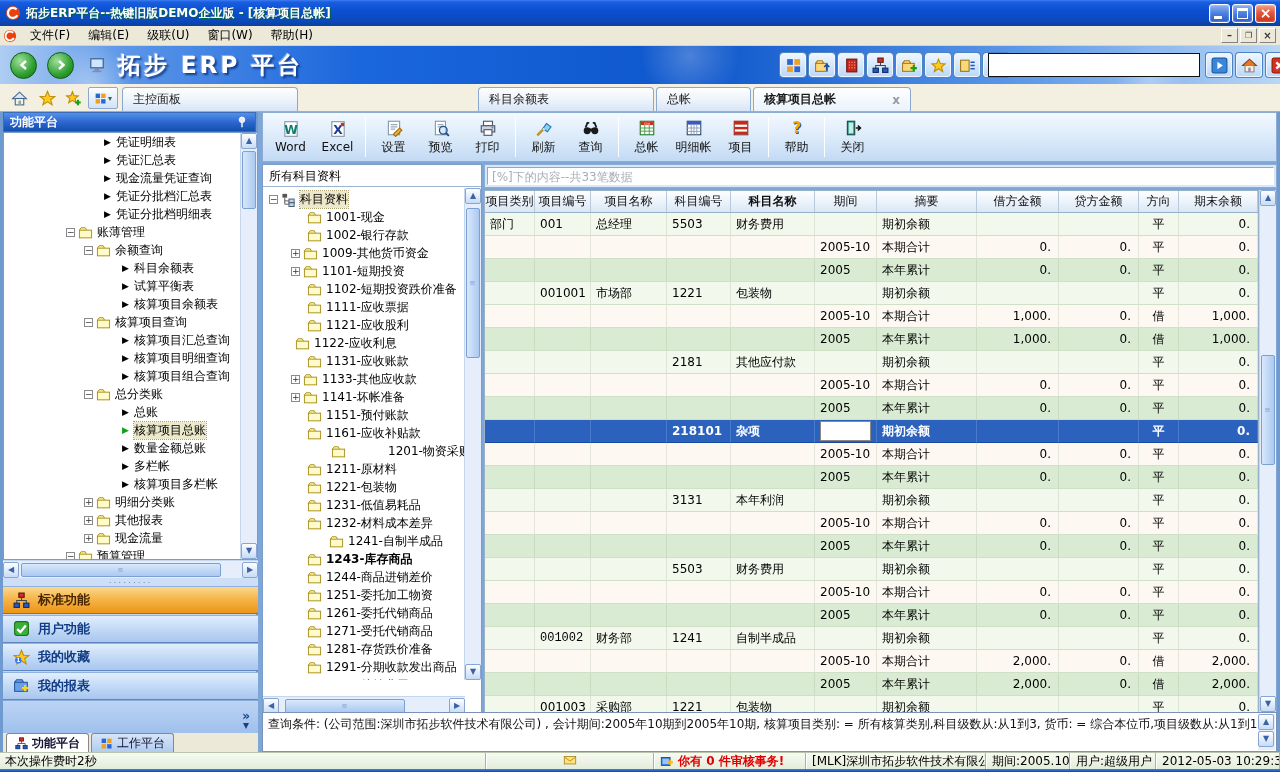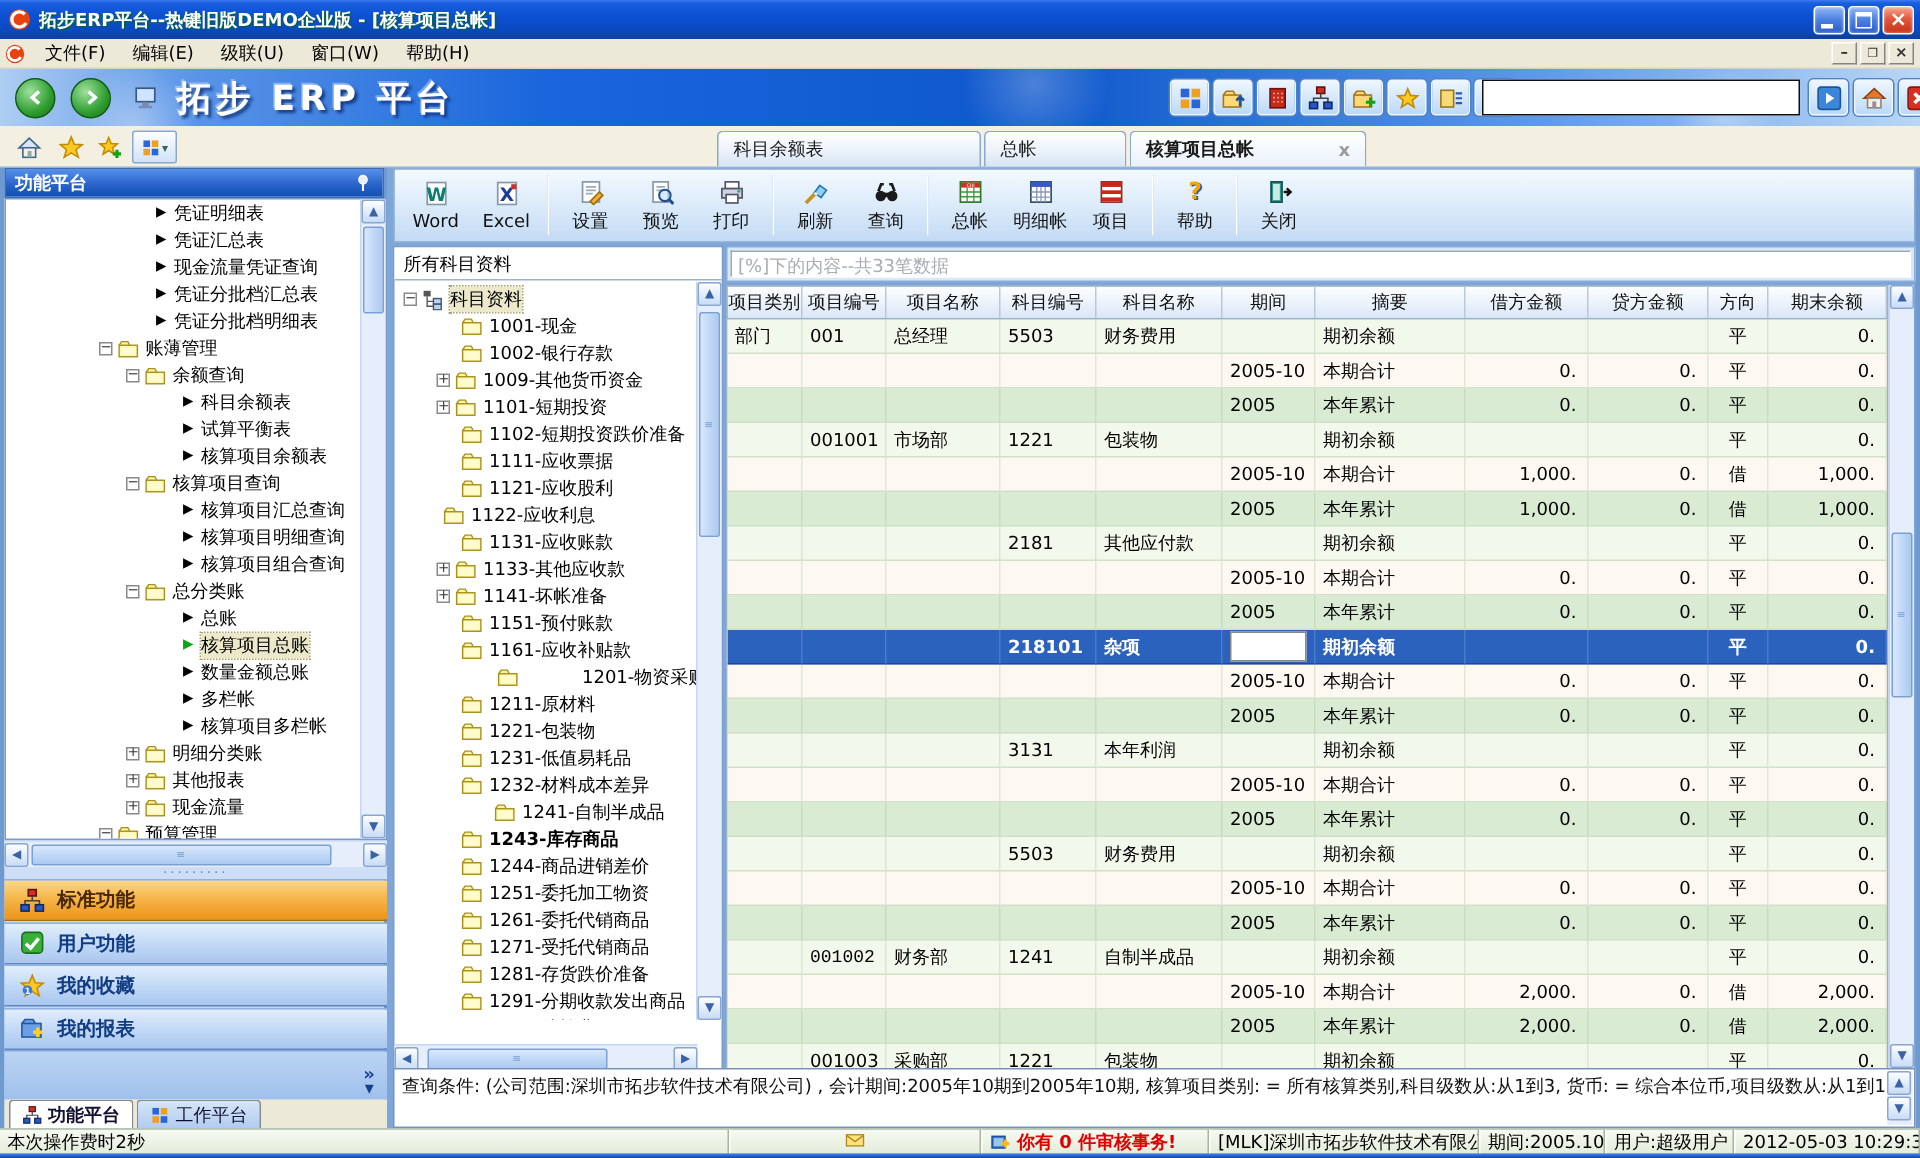--- a/index.html
+++ b/index.html
@@ -321,20 +321,23 @@
         <span>
           <svg width="13" height="13" viewBox="0 0 16 16">
             <rect x="2" y="2" width="5.4" height="5.4" fill="#2a66d8"></rect>
             <rect x="8.8" y="2" width="5.4" height="5.4" fill="#f0a020"></rect>
             <rect x="2" y="8.8" width="5.4" height="5.4" fill="#f0a020"></rect>
             <rect x="8.8" y="8.8" width="5.4" height="5.4" fill="#2a66d8"></rect>
           </svg>
         </span>
         <span>▾</span>
       </span>
+      <div class="tab" style="left: 122px; width: 176px;">
+        <span>主控面板</span>
+      </div>
       <div class="tab" style="left: 478px; width: 176px;">
         <span>科目余额表</span>
       </div>
       <div class="tab" style="left: 656px; width: 95px;">
         <span>总帐</span>
       </div>
       <div class="tab active" style="left: 753px; width: 158px;">
         <span>核算项目总帐</span>
         <span class="tx">x</span>
       </div>
@@ -1029,21 +1032,21 @@
   </div>
 
   <div class="ginfo">
     <div class="ginfo-box">[%]下的内容--共33笔数据</div>
   </div>
   <div class="ghead" id="ghead">
       <div class="gh" style="width: 50px;">项目类别</div>
       <div class="gh" style="width: 56px;">项目编号</div>
       <div class="gh" style="width: 76px;">项目名称</div>
       <div class="gh" style="width: 64px;">科目编号</div>
-      <div class="gh" style="width: 84px;">科目名称</div>
+      <div class="gh" style="width: 84px; font-weight: bold;">科目名称</div>
       <div class="gh" style="width: 62px;">期间</div>
       <div class="gh" style="width: 100px;">摘要</div>
       <div class="gh" style="width: 82px;">借方金额</div>
       <div class="gh" style="width: 80px;">贷方金额</div>
       <div class="gh" style="width: 40px;">方向</div>
       <div class="gh" style="width: 79px;">期末余额</div>
     </div>
   <div class="gbody" id="gbody">
       <div class="grow r-init">
         <div class="gc" style="width: 50px;">部门</div>

